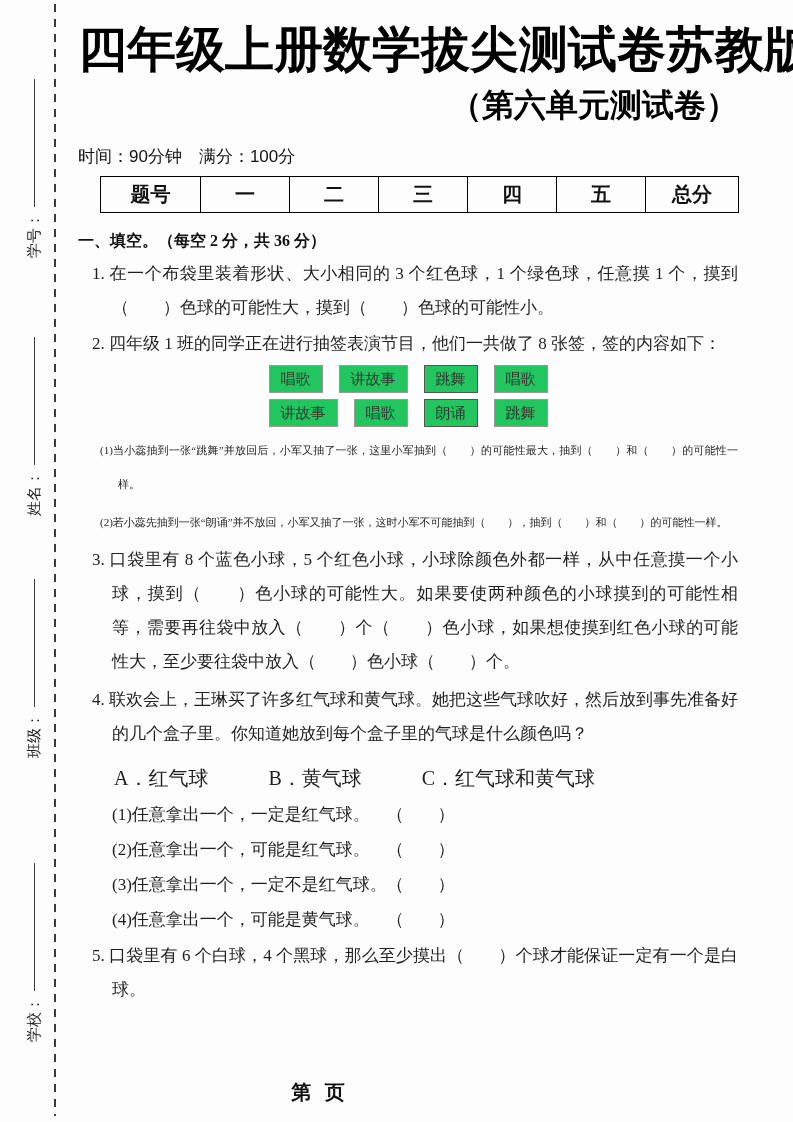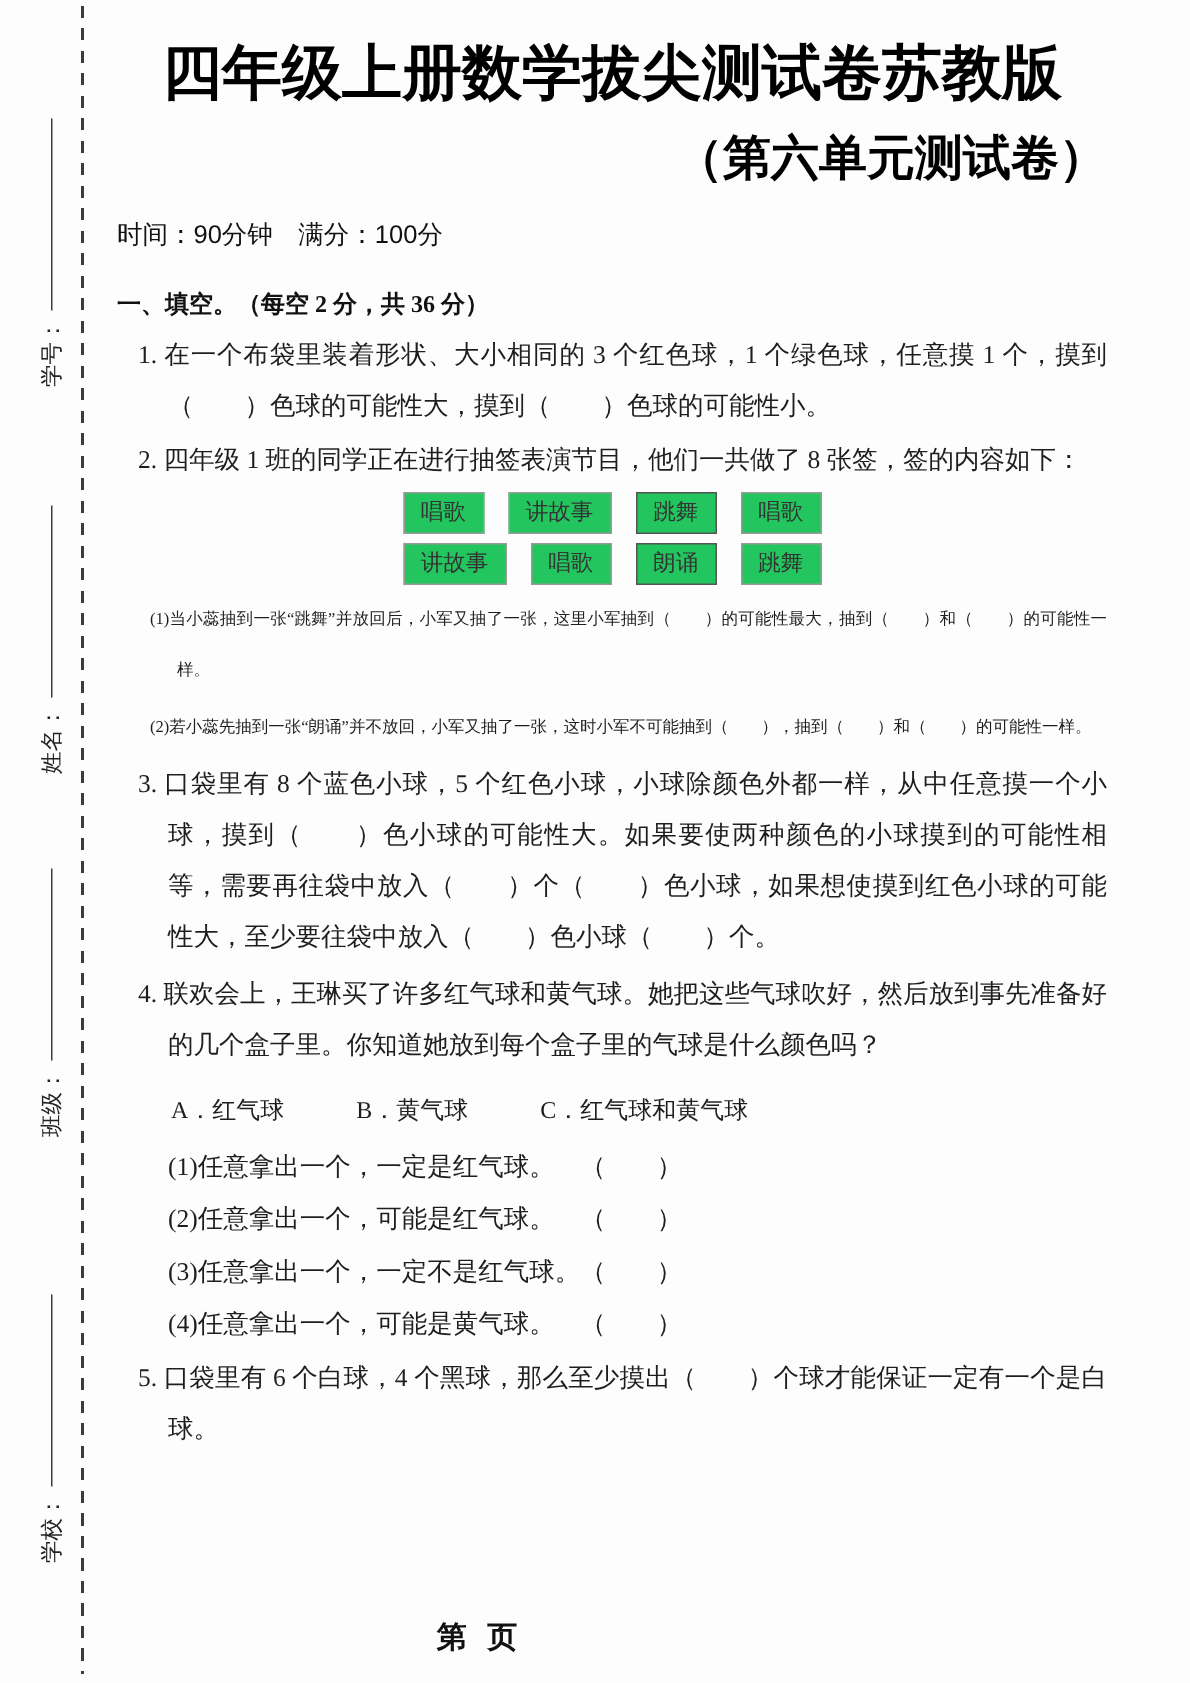--- a/index.html
+++ b/index.html
@@ -24,23 +24,23 @@
     font-family:"Liberation Serif","DejaVu Serif",serif;
     font-size:15px; color:#222; white-space:nowrap;
   }
   .v-field .blank-line { display:inline-block; width:128px; border-top:1.5px solid #3c3c3c; height:0; }
   .vf-1 { top:258px; } .vf-2 { top:516px; } .vf-3 { top:758px; } .vf-4 { top:1042px; }
 
   
   .main { position:absolute; left:78px; top:0; width:660px; }
 
   .title {
-    margin-top:26px; text-align:center;
+    margin-top:26px; text-align:right;
     font-family:"Liberation Sans","DejaVu Sans",sans-serif;
-    font-weight:bold; font-size:40px; line-height:46px; color:#000;
+    font-weight:bold; font-size:49px; line-height:46px; color:#000;
     white-space:nowrap;
   }
   .subtitle {
     margin-top:14px; text-align:right;
     font-family:"Liberation Sans","DejaVu Sans",sans-serif;
     font-weight:bold; font-size:32px; line-height:38px; color:#000;
   }
   .exam-info {
     margin-top:22px; text-align:left;
     font-family:"Liberation Sans","DejaVu Sans",sans-serif;
@@ -79,21 +79,21 @@
   .tags { margin:4px 0 6px 0; display:flex; flex-direction:column; gap:6px; align-items:center; }
   .tag-row { display:flex; gap:16px; justify-content:center; }
   .tag {
     display:inline-block; min-width:46px; text-align:center;
     padding:2px 11px; border:1px solid #9a9a9a; background:#22c55e;
     font-size:15px; line-height:22px; color:#333;
   }
   .tag-row .tag:nth-child(3) { border:1.5px solid #555; }
 
   
-  .options { margin:10px 0 0 36px; font-size:16px; line-height:34px; }
+  .options { margin:10px 0 0 36px; font-size:20px; line-height:34px; }
   .judge-line { margin-left:34px; font-size:17px; line-height:35px; }
   .judge-list { margin-top:2px; }
 
   
   .footer {
     position:absolute; left:0; top:1080px; width:640px; text-align:center;
     font-family:"Liberation Sans","DejaVu Sans",sans-serif;
     font-weight:bold; font-size:20px; line-height:24px; letter-spacing:4px; color:#111;
   }
 </style>
@@ -129,20 +129,29 @@
     <colgroup>
       <col class="c-label">
         <col class="c-num">
         <col class="c-num">
         <col class="c-num">
       <col class="c-num">
         <col class="c-num">
         <col class="c-total">
     </colgroup>
     <tbody>
+      <tr>
+        <td>题号</td>
+        <td>一</td>
+        <td>二</td>
+        <td>三</td>
+        <td>四</td>
+        <td>五</td>
+        <td>总分</td>
+      </tr>
     </tbody>
   </table>
 
   <div class="section-heading">一、填空。（每空 2 分，共 36 分）</div>
 
   <p class="q">1. 在一个布袋里装着形状、大小相同的 3 个红色球，1 个绿色球，任意摸 1 个，摸到（　　）色球的可能性大，摸到（　　）色球的可能性小。</p>
 
   <p class="q">2. 四年级 1 班的同学正在进行抽签表演节目，他们一共做了 8 张签，签的内容如下：</p>
 
   <div class="tags">

